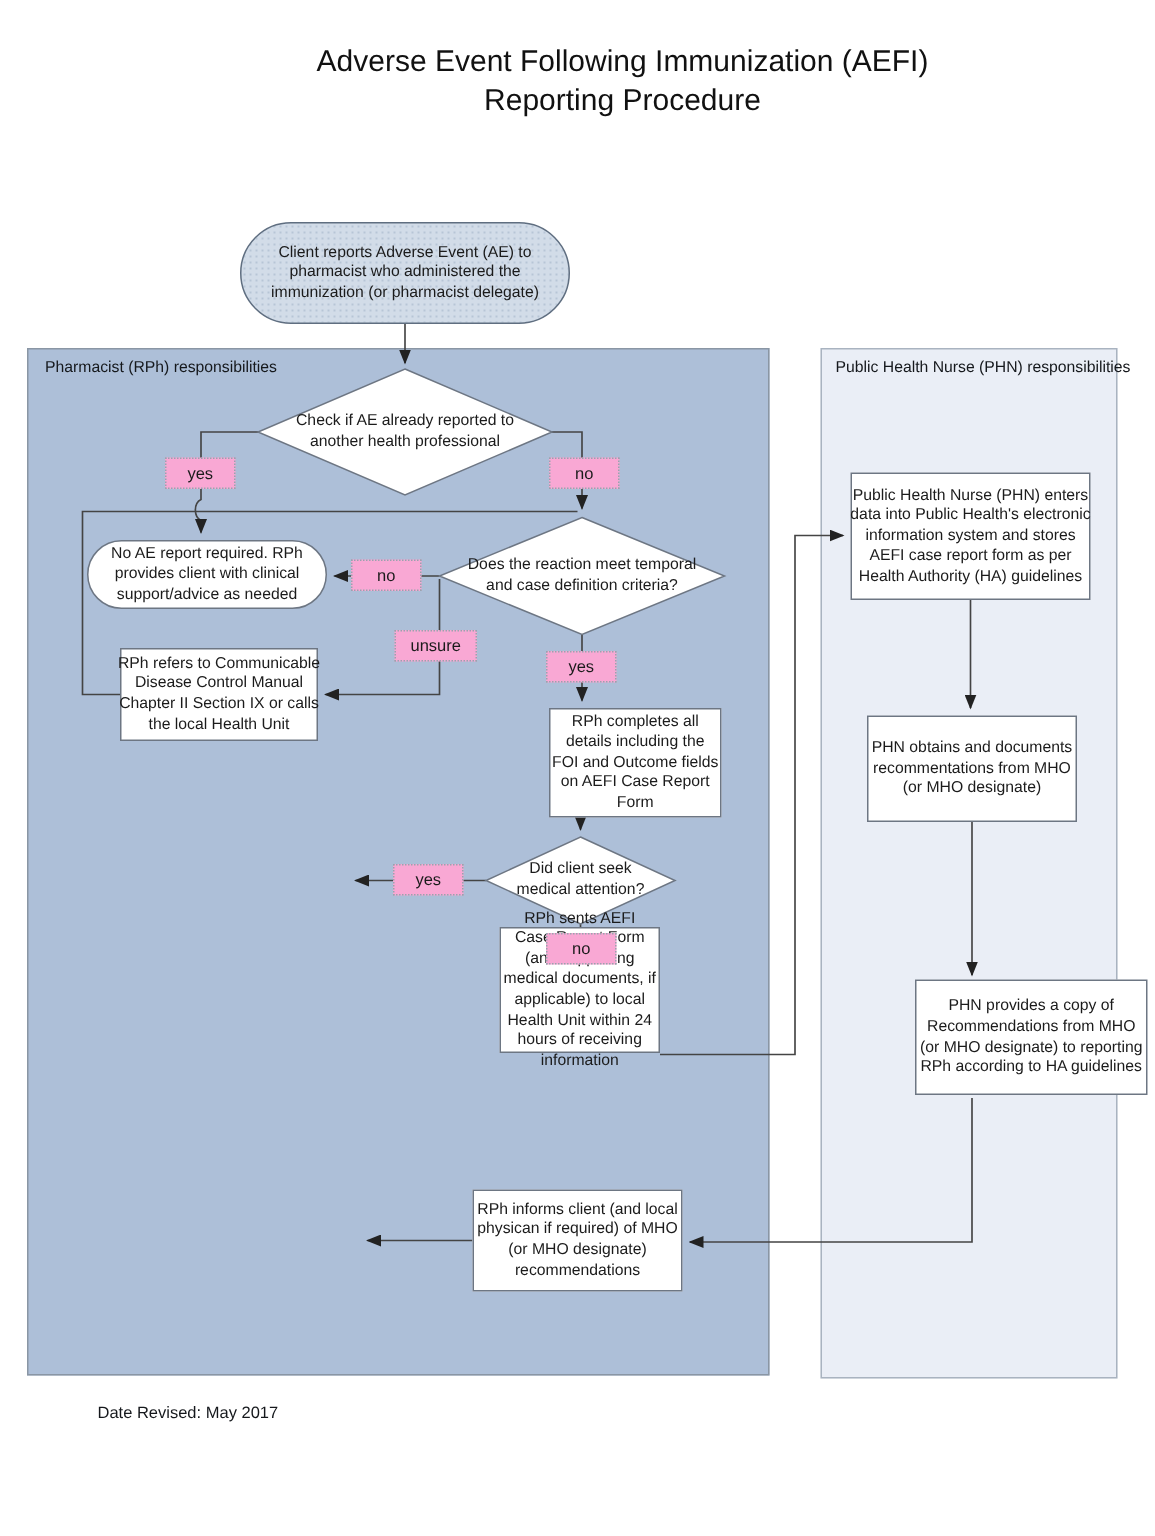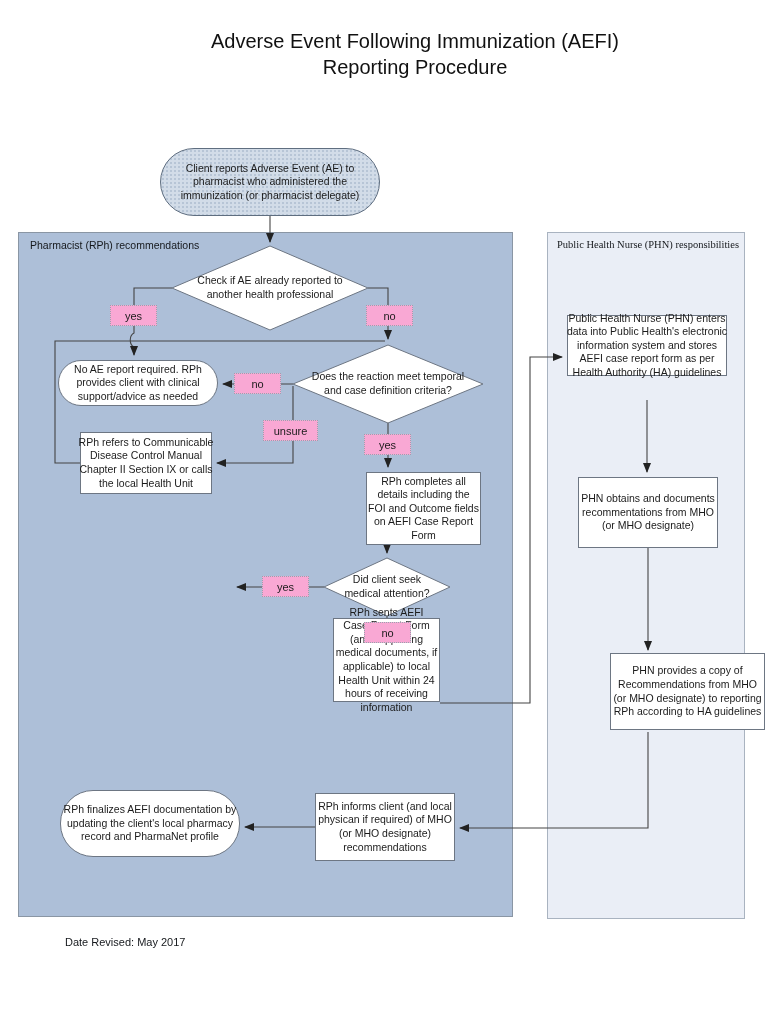--- a/index.html
+++ b/index.html
@@ -39,22 +39,22 @@
 </head>
 <body>
 
 <div id="canvas">
 
   <div id="page-title" class="abs">Adverse Event Following Immunization (AEFI)
 Reporting Procedure</div>
 
   <div class="abs panel" style="left: 18px; top: 232px; width: 495px; height: 685px; background-color: rgb(173, 191, 216);"></div>
   <div class="abs panel" style="left: 547px; top: 232px; width: 198px; height: 687px; border-color: rgb(169, 179, 192); background-color: rgb(234, 238, 246);"></div>
-  <div class="abs panel-label" style="left:30px; top:239px;">Pharmacist (RPh) recommendations</div>
-  <div class="abs panel-label" style="left:557px; top:239px;font-family:Liberation Serif, serif;">Public Health Nurse (PHN) responsibilities</div>
+  <div class="abs panel-label" style="left:30px; top:239px;">Pharmacist (RPh) responsibilities</div>
+  <div class="abs panel-label" style="left:557px; top:239px;">Public Health Nurse (PHN) responsibilities</div>
 
   <svg id="svg-layer" width="770" height="1024" viewBox="0 0 770 1024">
     <defs>
       <marker id="ah" markerWidth="10" markerHeight="8" refX="9" refY="4" orient="auto" markerUnits="userSpaceOnUse">
         <path d="M0,0 L10,4 L0,8 z" fill="#222"></path>
       </marker>
     </defs>
     <path class="conn" d="M270,216 V242" marker-end="url(#ah)"></path>
     <path class="conn" d="M172,288 H134 V333 C129,335.5 129,344.5 134,347 L134,355" marker-end="url(#ah)"></path>
     <path class="conn" d="M368,288 H388 V339" marker-end="url(#ah)"></path>
@@ -111,25 +111,22 @@
 applicable) to local
 Health Unit within 24
 hours of receiving
 information</div>
 
   <div class="abs node" style="left:315px; top:793px; width:140px; height:68px;">RPh informs client (and local
 physican if required) of MHO
 (or MHO designate)
 recommendations</div>
 
-  <div class="abs node stadium" style="left:60px; top:790px; width:180px; height:67px; border-radius:33px;">RPh finalizes AEFI documentation by
-updating the client's local pharmacy
-record and PharmaNet profile</div>
 
-  <div class="abs node" style="left:567px; top:315px; width:160px; height:61px;">Public Health Nurse (PHN) enters
+  <div class="abs node" style="left:567px; top:315px; width:160px; height:85px;">Public Health Nurse (PHN) enters
 data into Public Health's electronic
 information system and stores
 AEFI case report form as per
 Health Authority (HA) guidelines</div>
 
   <div class="abs node" style="left:578px; top:477px; width:140px; height:71px;">PHN obtains and documents
 recommentations from MHO
 (or MHO designate)</div>
 
   <div class="abs node" style="left:570px; top:653px; width:155px; height:77px;margin-left:40px;">PHN provides a copy of

